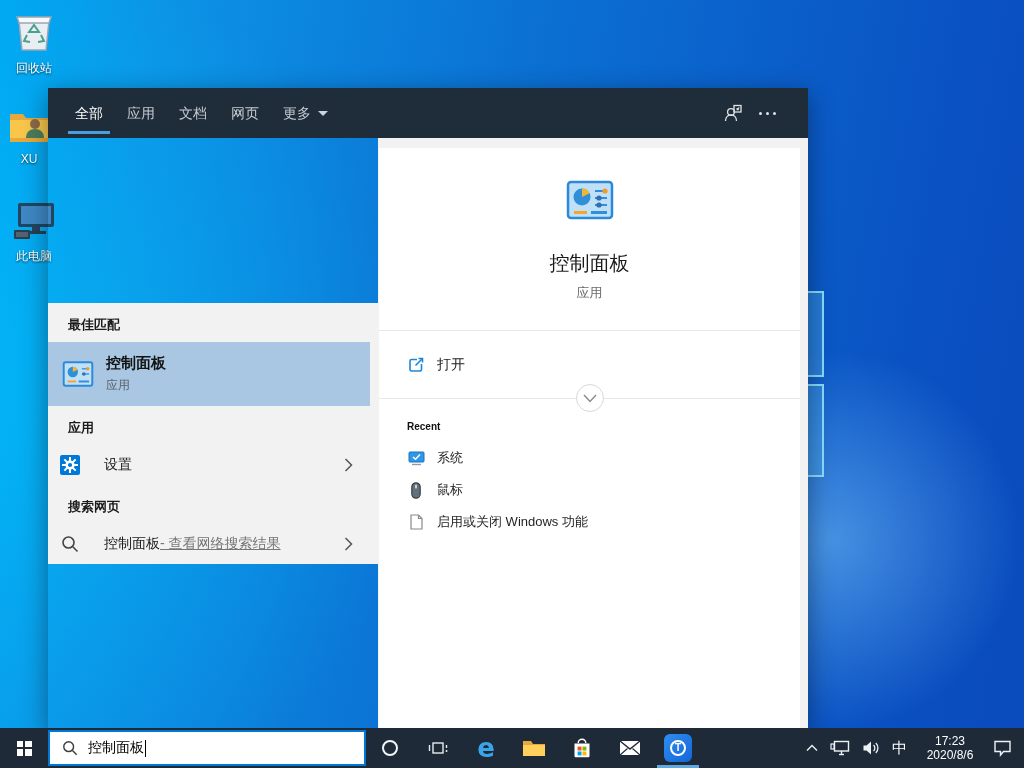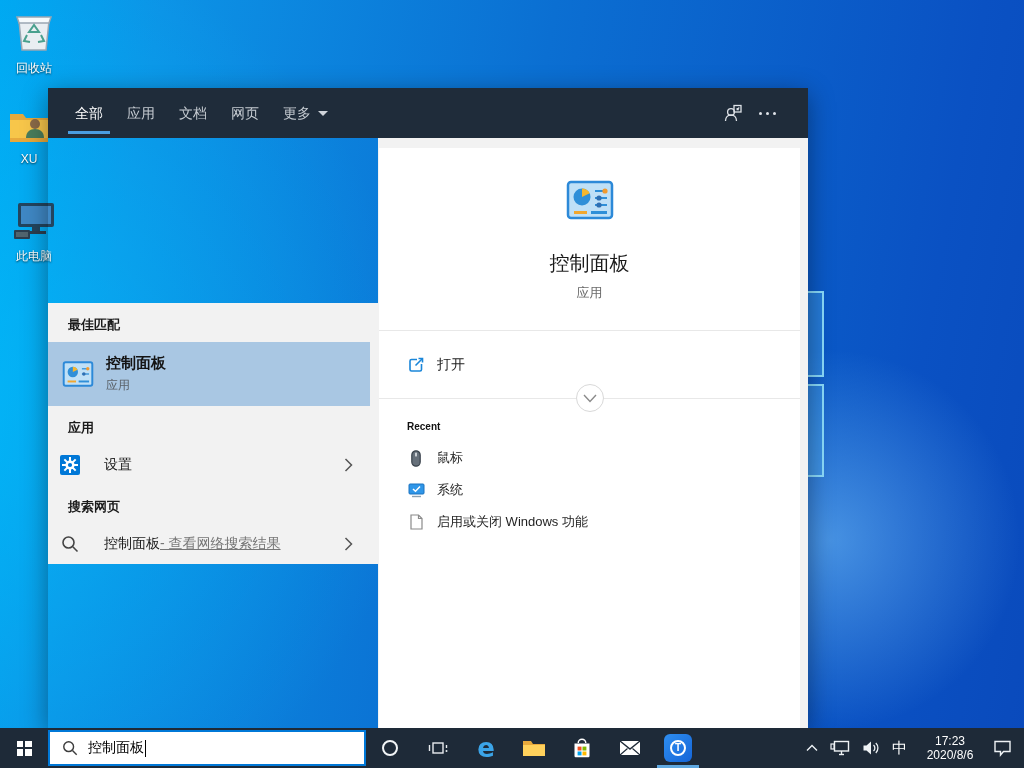--- a/index.html
+++ b/index.html
@@ -297,36 +297,36 @@
                 <polyline points="1,1 7,7.5 13,1" fill="none" stroke="#8a8a8a" stroke-width="1.4"></polyline>
               </svg>
             </span>
           </div>
 
           <div class="recent">
             <div class="recent-header">Recent</div>
             <div class="recent-list">
               <div class="recent-item">
                 <span class="ri-icon">
-                  <svg width="10" height="17" viewBox="0 0 10 17">
-                    <rect x="0.8" y="0.8" width="8.4" height="15.4" rx="4.2" fill="#66707a" stroke="#39424b" stroke-width="1.2"></rect>
-                    <rect x="4.1" y="2.6" width="1.8" height="4" rx="0.9" fill="#d6dade"></rect>
-                  </svg>
-                </span>
-                <span class="ri-label">鼠标</span>
-              </div>
-              <div class="recent-item">
-                <span class="ri-icon">
                   <svg width="17" height="15" viewBox="0 0 17 15">
                     <rect x="1" y="1" width="15" height="10" rx="1" fill="#2f96e8" stroke="#1b72c0"></rect>
                     <polyline points="5,6 7.5,8.2 12,3.6" fill="none" stroke="#fff" stroke-width="1.5"></polyline>
                     <line x1="4" y1="13.5" x2="13" y2="13.5" stroke="#8aa0b2" stroke-width="1.4"></line>
                   </svg>
                 </span>
                 <span class="ri-label">系统</span>
+              </div>
+              <div class="recent-item">
+                <span class="ri-icon">
+                  <svg width="10" height="17" viewBox="0 0 10 17">
+                    <rect x="0.8" y="0.8" width="8.4" height="15.4" rx="4.2" fill="#66707a" stroke="#39424b" stroke-width="1.2"></rect>
+                    <rect x="4.1" y="2.6" width="1.8" height="4" rx="0.9" fill="#d6dade"></rect>
+                  </svg>
+                </span>
+                <span class="ri-label">鼠标</span>
               </div>
               <div class="recent-item">
                 <span class="ri-icon">
                   <svg width="13" height="16" viewBox="0 0 13 16">
                     <path d="M1 1 H8.5 L12 4.5 V15 H1 Z" fill="#fff" stroke="#8a8a8a" stroke-width="1.2"></path>
                     <path d="M8.5 1 V4.5 H12" fill="none" stroke="#8a8a8a" stroke-width="1.2"></path>
                   </svg>
                 </span>
                 <span class="ri-label">启用或关闭 Windows 功能</span>
               </div>

